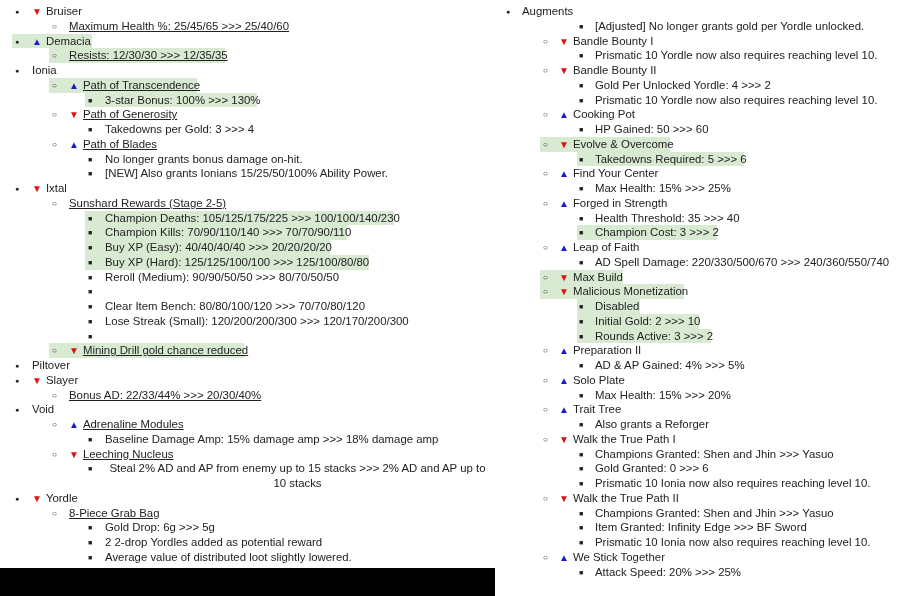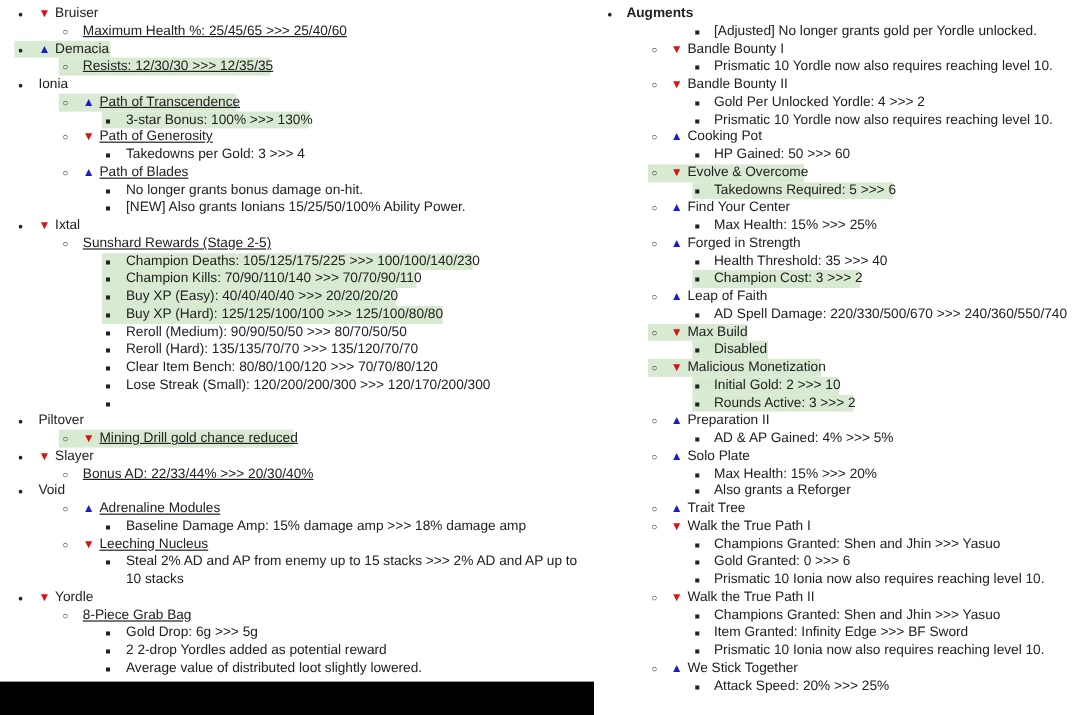--- a/index.html
+++ b/index.html
@@ -3,21 +3,21 @@
 <meta charset="utf-8">
 <style>
   html, body { margin: 0; padding: 0; }
   body {
     width: 900px; height: 596px; overflow: hidden; position: relative;
     background: #ffffff;
     font-family: "Liberation Sans", sans-serif;
     font-size: 11.4px; color: #222222;
   }
   .col { position: absolute; top: 4px; }
-  #left-col { left: 0; width: 495px; }
+  #left-col { left: 0; width: 495px; text-align: center; }
   #right-col { left: 495px; width: 405px; }
   .line {
     position: relative; height: 14.75px; line-height: 14.75px; white-space: nowrap;
   }
   .line.wrap2 { height: 29.5px; white-space: normal; text-decoration: underline; }
   .bul { position: absolute; top: 0; font-size: 9px; line-height: 14.75px; color: #222; }
   .bul.l1::before { content: "\25CF"; font-size: 7px; }
   .bul.l2::before { content: "\25CB"; font-size: 8px; }
   .bul.l3::before { content: "\25A0"; font-size: 7px; }
   .txt { position: absolute; top: 0; }
@@ -25,21 +25,21 @@
   .tri { font-size: 10px; margin-right: 4px; display: inline-block; }
   .tri.up { color: #1a1ad6; }
   .tri.down { color: #e01010; }
   .tri.up::before { content: "\25B2"; }
   .tri.down::before { content: "\25BC"; }
   
   #left-col .l1 { left: 15px; } #left-col .t1 { left: 32px; }
   #left-col .l2 { left: 52px; } #left-col .t2 { left: 69px; text-decoration: underline; }
   #left-col .l3 { left: 88px; } #left-col .t3 { left: 105px; }
   
-  #right-col .l1 { left: 11px; } #right-col .t1 { left: 27px; font-weight: bold; }
+  #right-col .l1 { left: 11px; } #right-col .t1 { left: 27px; }
   #right-col .l2 { left: 48px; } #right-col .t2 { left: 64px; }
   #right-col .l3 { left: 84px; } #right-col .t3 { left: 100px; }
   .wraptxt { width: 385px; white-space: normal; line-height: 14.75px; }
   #black-bar { position: absolute; left: 0; top: 568px; width: 495px; height: 28px; background: #000; }
 </style>
 </head>
 <body>
 
 <div id="left-col" class="col">
 
@@ -125,43 +125,42 @@
     <span class="hlbox" style="left:85px;width:284px;"></span>
     <span class="bul l3"></span>
     <span class="txt t3">Buy XP (Hard): 125/125/100/100 &gt;&gt;&gt; 125/100/80/80</span>
   </div>
   <div class="line">
     <span class="bul l3"></span>
     <span class="txt t3">Reroll (Medium): 90/90/50/50 &gt;&gt;&gt; 80/70/50/50</span>
   </div>
   <div class="line">
     <span class="bul l3"></span>
-    <span class="txt t3">Reroll (Hard): 135/135/70/70 &gt;&gt;&gt; 135/120/70/70</span>
   </div>
   <div class="line">
     <span class="bul l3"></span>
     <span class="txt t3">Clear Item Bench: 80/80/100/120 &gt;&gt;&gt; 70/70/80/120</span>
   </div>
   <div class="line">
     <span class="bul l3"></span>
     <span class="txt t3">Lose Streak (Small): 120/200/200/300 &gt;&gt;&gt; 120/170/200/300</span>
   </div>
   <div class="line">
     <span class="bul l3"></span>
   </div>
 
   <div class="line">
+    <span class="hlbox" style="left:49px;width:195px;"></span>
+    <span class="bul l2"></span>
+    <span class="txt t2"><span class="tri down"></span><span>Mining Drill gold chance reduced</span></span>
+  </div>
+  <div class="line">
     <span class="bul l1"></span>
     <span class="txt t1">Piltover</span>
   </div>
-  <div class="line">
-    <span class="hlbox" style="left:49px;width:195px;"></span>
-    <span class="bul l2"></span>
-    <span class="txt t2"><span class="tri down"></span><span>Mining Drill gold chance reduced</span></span>
-  </div>
 
   <div class="line">
     <span class="bul l1"></span>
     <span class="txt t1"><span class="tri down"></span><span>Slayer</span></span>
   </div>
   <div class="line">
     <span class="bul l2"></span>
     <span class="txt t2">Bonus AD: 22/33/44% &gt;&gt;&gt; 20/30/40%</span>
   </div>
 
@@ -294,30 +293,30 @@
       <span class="bul l3"></span>
       <span class="txt t3">AD Spell Damage: 220/330/500/670 &gt;&gt;&gt; 240/360/550/740</span>
     </div>
 
   <div class="line">
     <span class="hlbox" style="left:45px;width:83px;"></span>
     <span class="bul l2"></span>
     <span class="txt t2"><span class="tri down"></span><span>Max Build</span></span>
   </div>
   <div class="line">
+    <span class="hlbox" style="left:45px;width:144px;"></span>
+    <span class="bul l2"></span>
+    <span class="txt t2"><span class="tri down"></span><span>Malicious Monetization</span></span>
+  </div>
+
+  <div class="line">
     <span class="hlbox" style="left:82px;width:63px;"></span>
     <span class="bul l3"></span>
       <span class="txt t3">Disabled</span>
   </div>
-
-  <div class="line">
-    <span class="hlbox" style="left:45px;width:144px;"></span>
-    <span class="bul l2"></span>
-    <span class="txt t2"><span class="tri down"></span><span>Malicious Monetization</span></span>
-  </div>
   <div class="line">
     <span class="hlbox" style="left:82px;width:122px;"></span>
     <span class="bul l3"></span>
       <span class="txt t3">Initial Gold: 2 &gt;&gt;&gt; 10</span>
   </div>
   <div class="line">
     <span class="hlbox" style="left:82px;width:134px;"></span>
     <span class="bul l3"></span>
       <span class="txt t3">Rounds Active: 3 &gt;&gt;&gt; 2</span>
   </div>
@@ -334,27 +333,27 @@
   <div class="line">
     <span class="bul l2"></span>
     <span class="txt t2"><span class="tri up"></span><span>Solo Plate</span></span>
   </div>
   <div class="line">
       <span class="bul l3"></span>
       <span class="txt t3">Max Health: 15% &gt;&gt;&gt; 20%</span>
     </div>
 
   <div class="line">
+    <span class="bul l2"></span>
+    <span class="txt t2"><span class="tri up"></span><span>Trait Tree</span></span>
+  </div>
+  <div class="line">
       <span class="bul l3"></span>
       <span class="txt t3">Also grants a Reforger</span>
     </div>
-  <div class="line">
-    <span class="bul l2"></span>
-    <span class="txt t2"><span class="tri up"></span><span>Trait Tree</span></span>
-  </div>
 
   <div class="line">
     <span class="bul l2"></span>
     <span class="txt t2"><span class="tri down"></span><span>Walk the True Path I</span></span>
   </div>
   <div class="line">
       <span class="bul l3"></span>
       <span class="txt t3">Champions Granted: Shen and Jhin &gt;&gt;&gt; Yasuo</span>
     </div>
   <div class="line">

